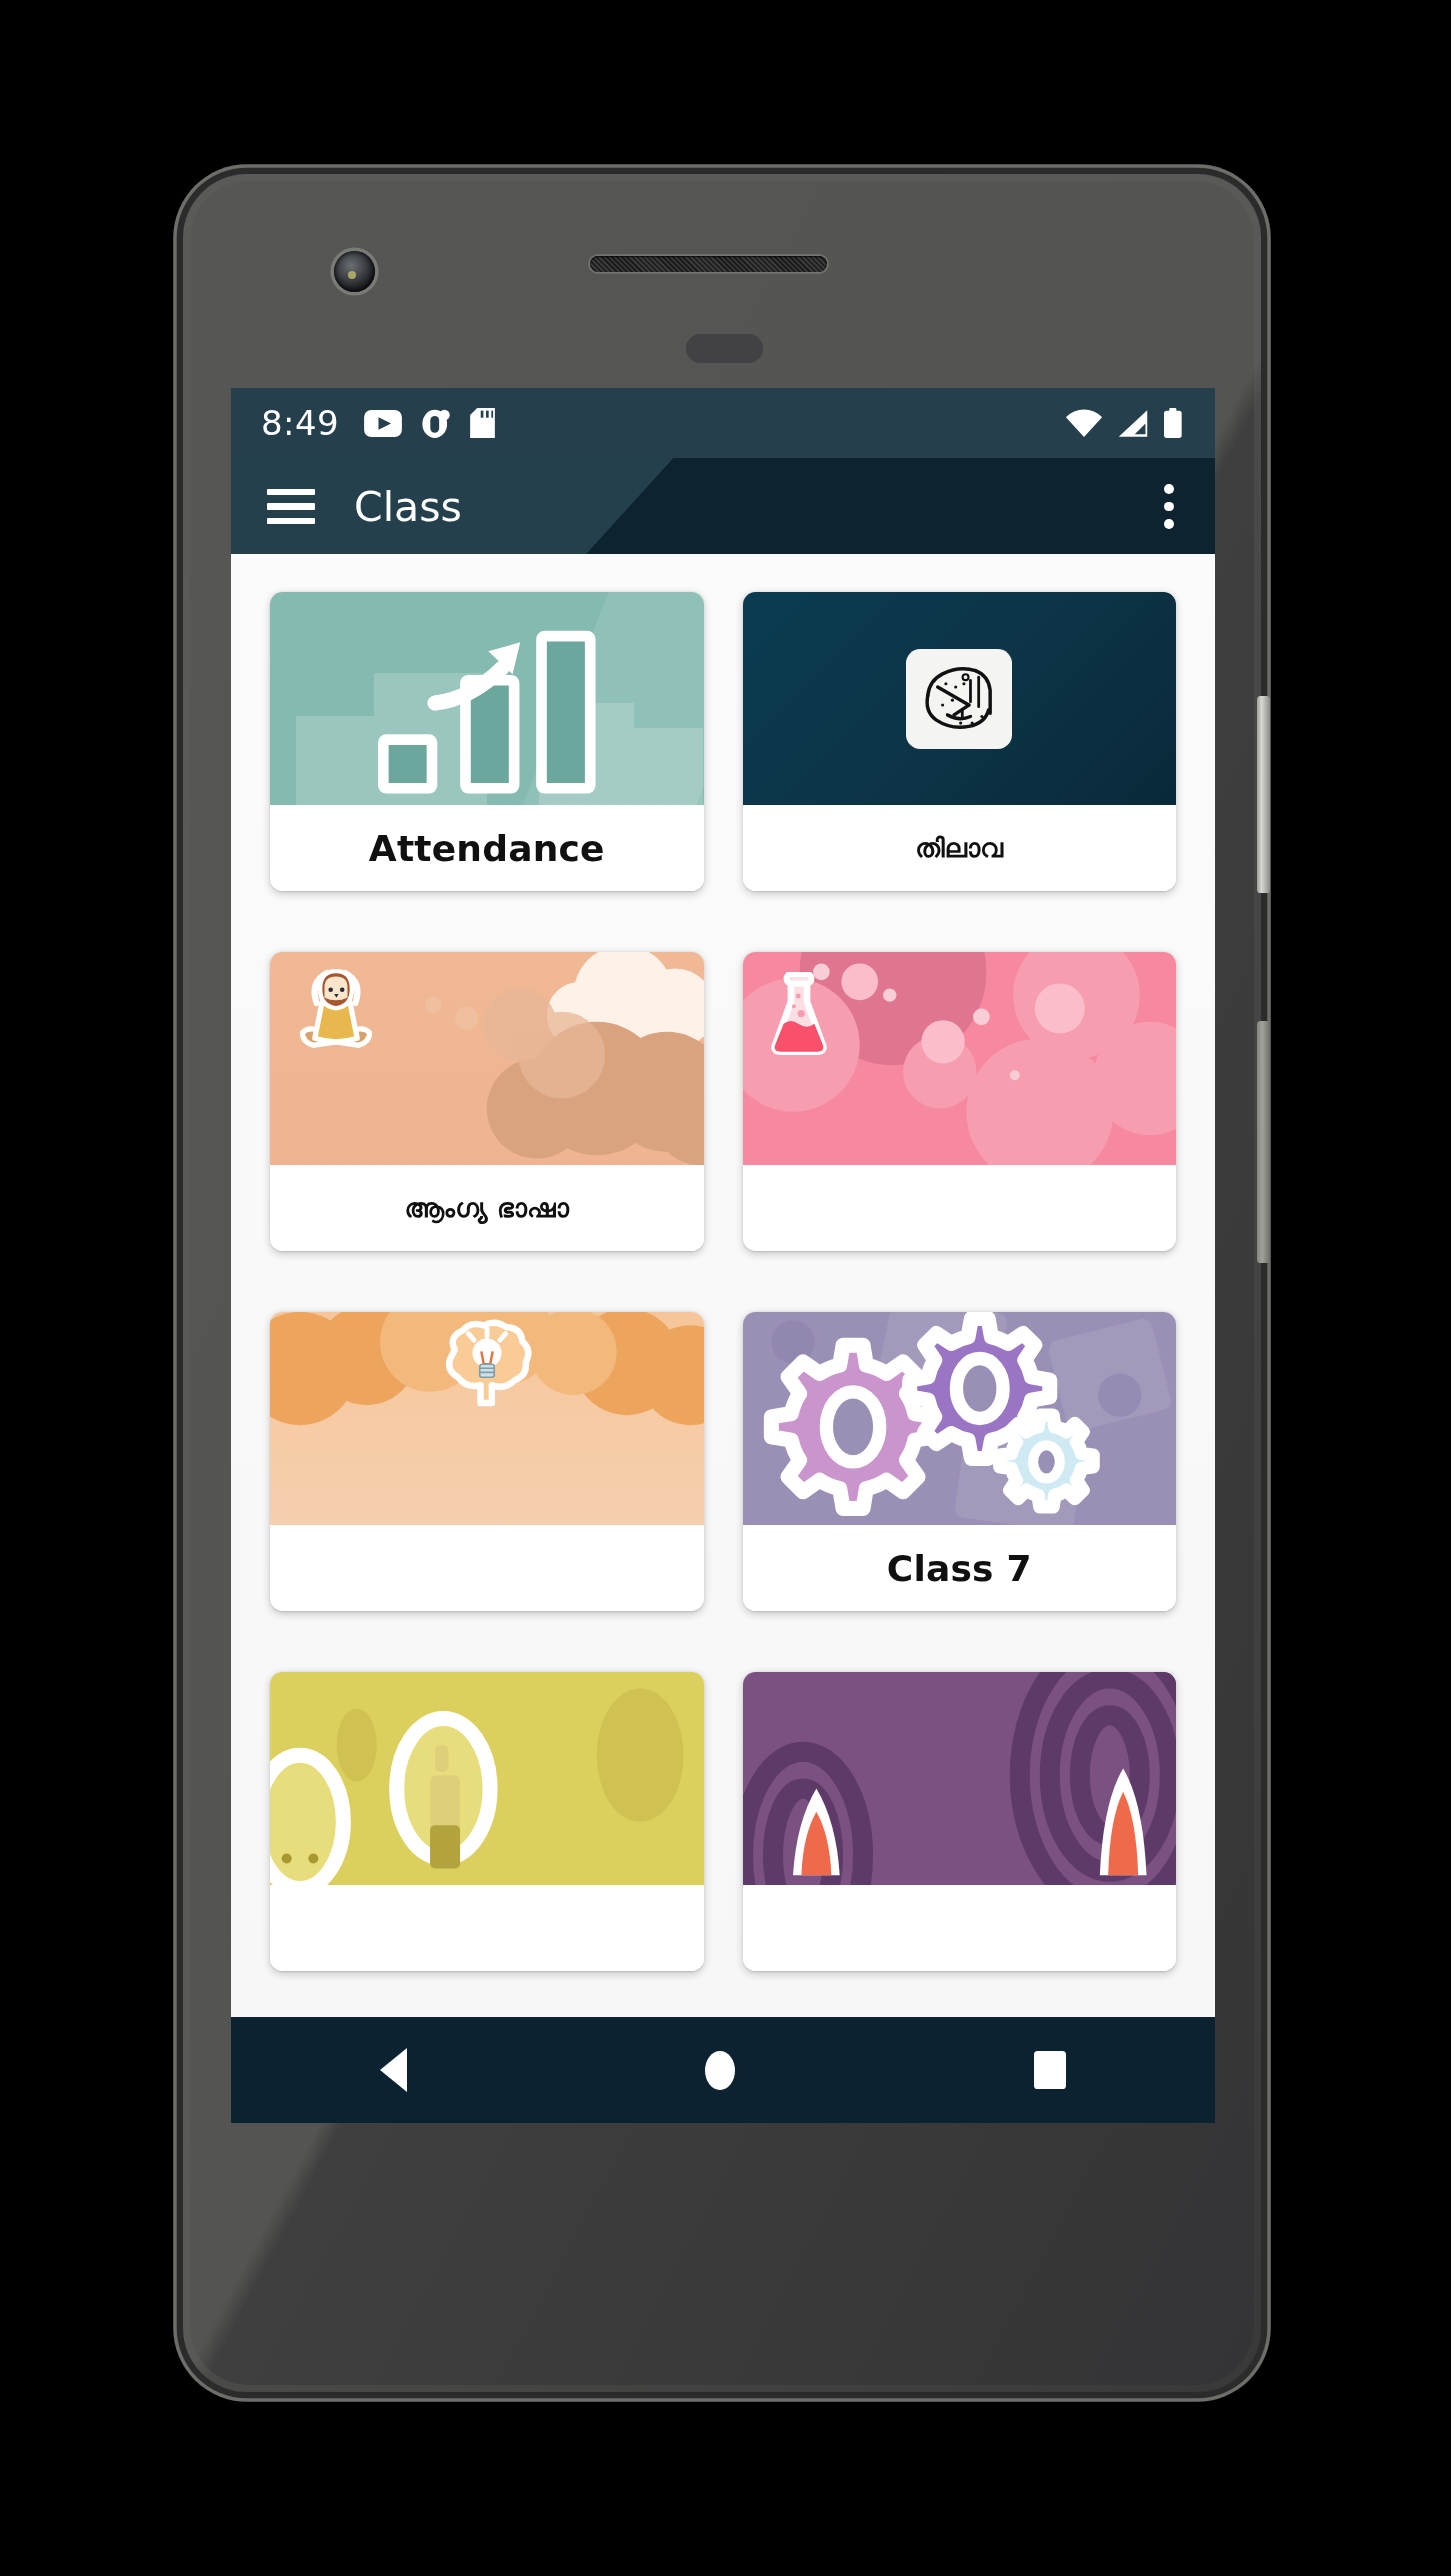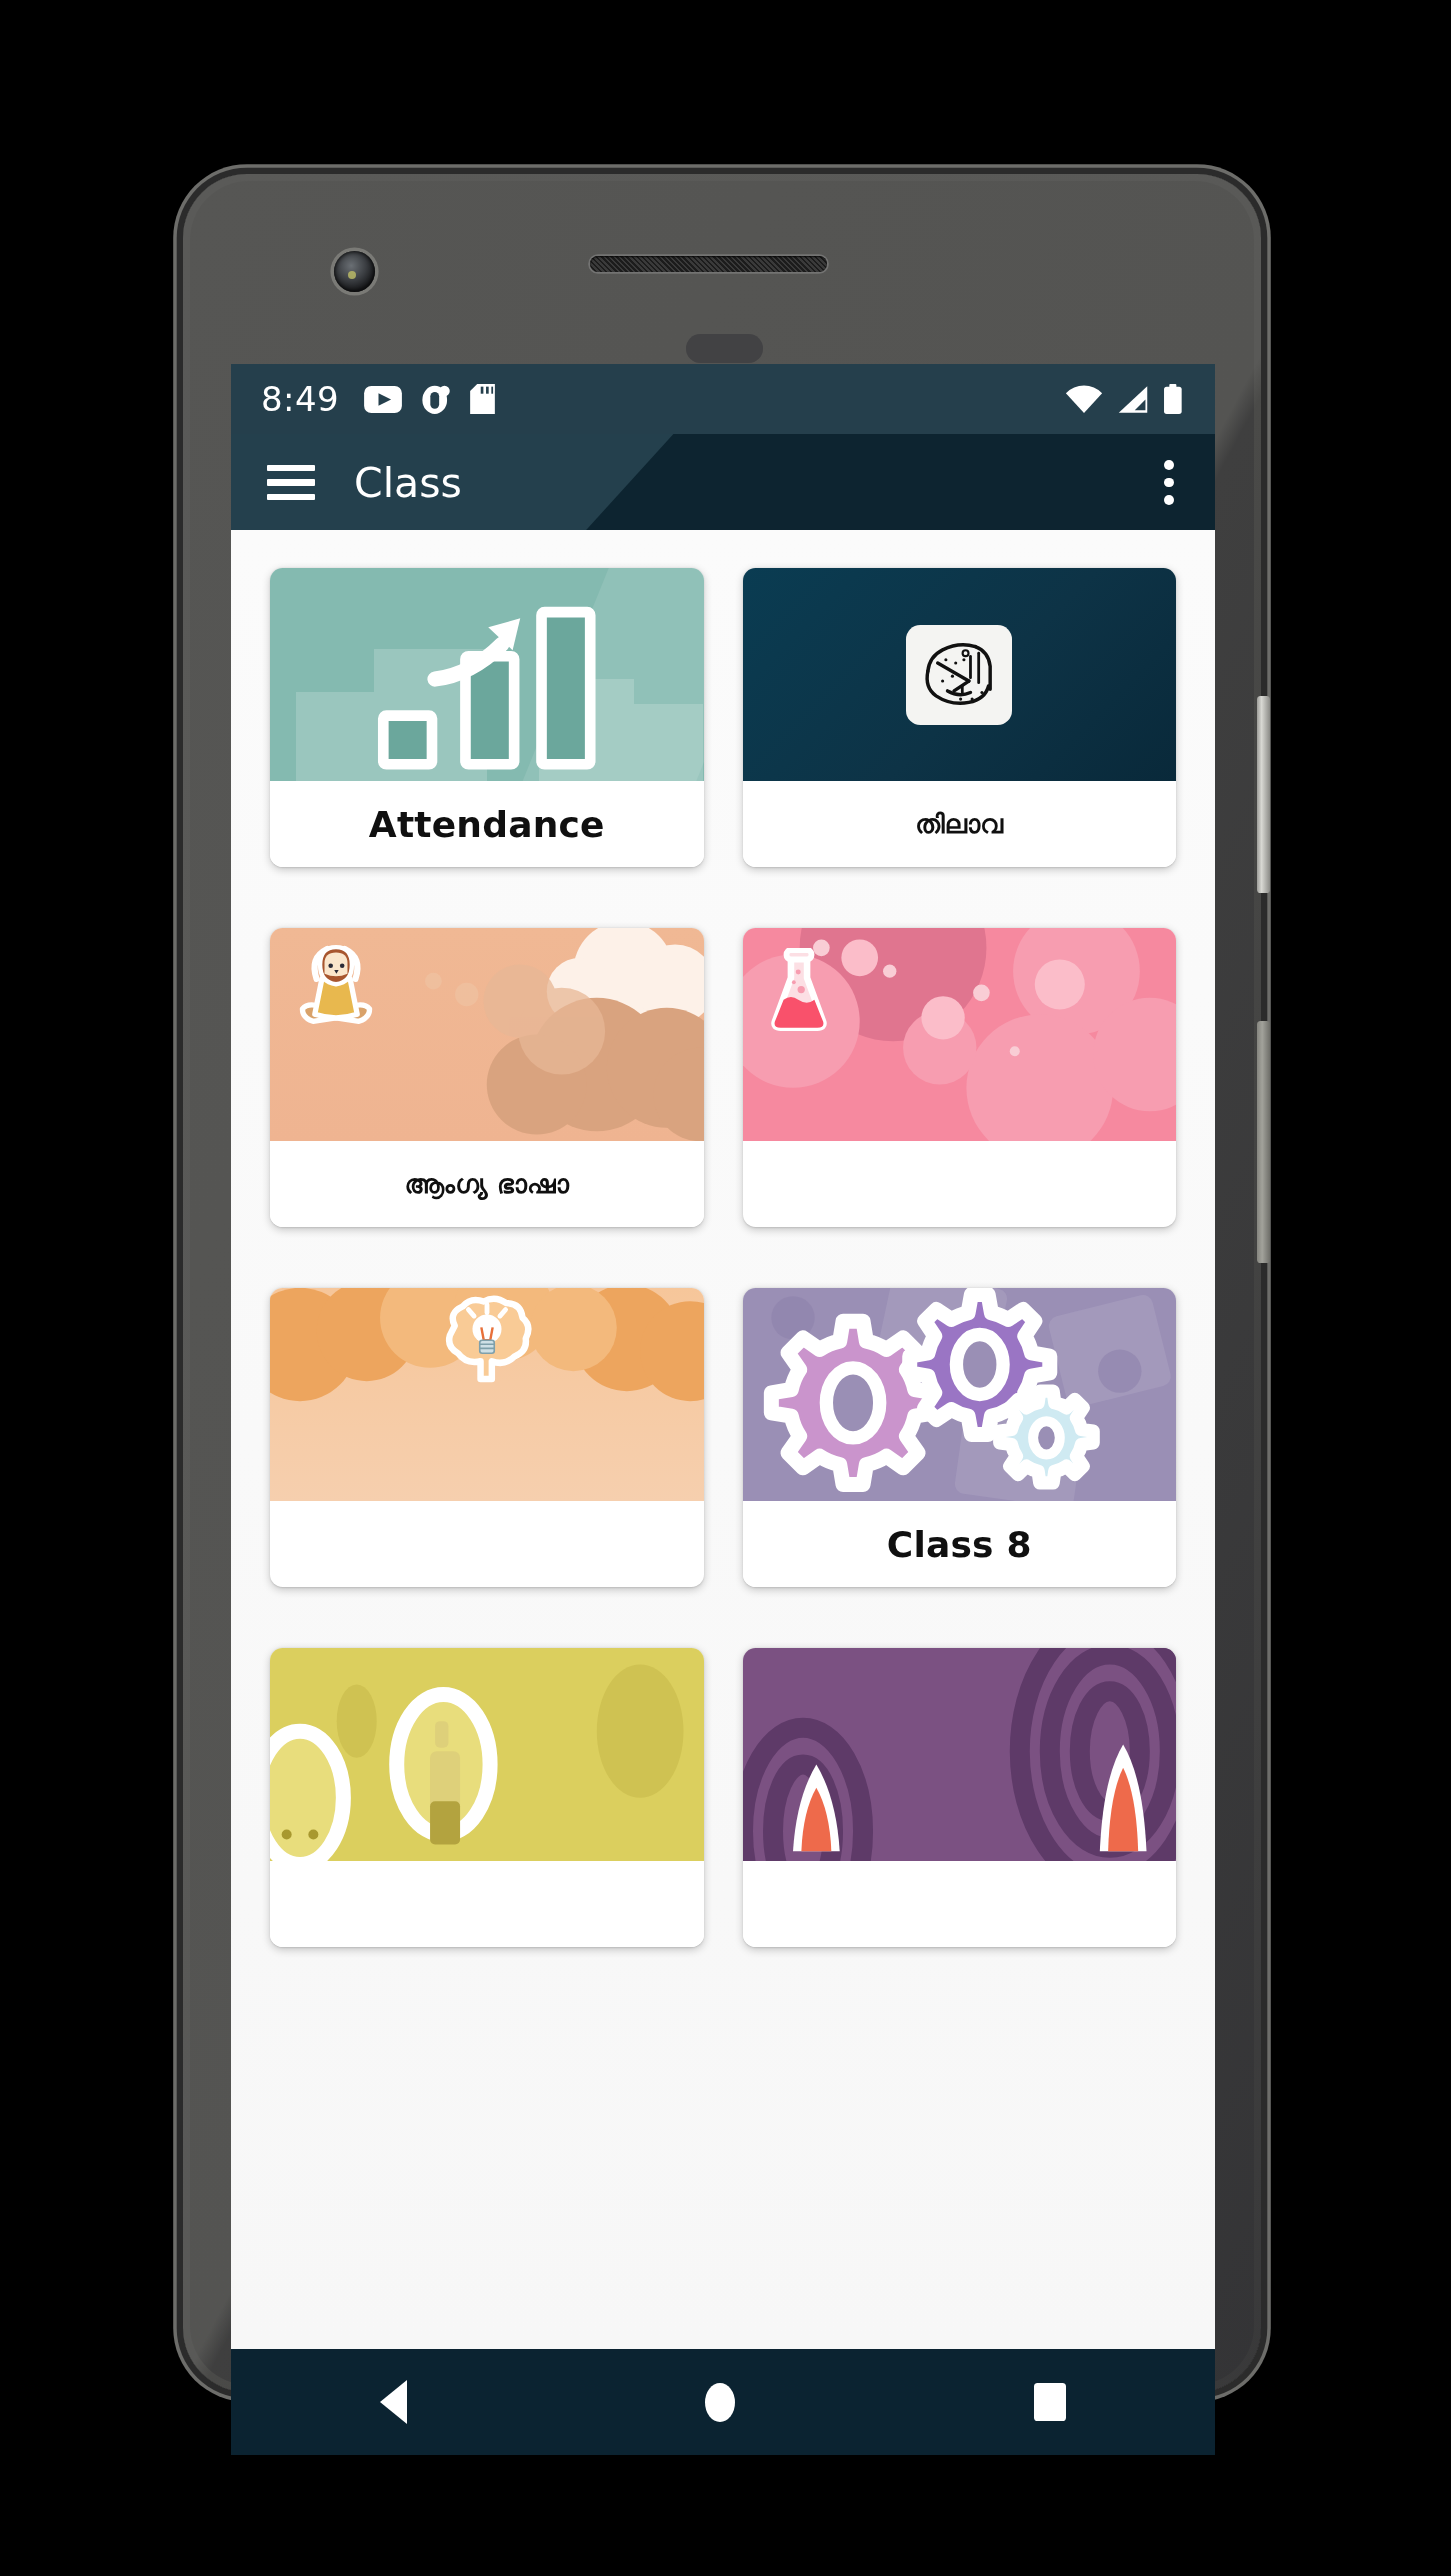--- a/index.html
+++ b/index.html
@@ -54,22 +54,22 @@
     border-radius:50%; background:#b9b866; opacity:.85;
   }
   .sensor-pill {
     position:absolute; left:686px; top:334px; width:77px; height:29px;
     border-radius:14.3px; background:#424244;
   }
 
   
   .screen {
     position:absolute;
-    left: 231px; top: 364px;
-    width: 984px; height: 2091px;
+    left: 231px; top: 388px;
+    width: 984px; height: 1735px;
     background:#fff; overflow:hidden;
   }
 
   
   .status-bar {
     height: 70px; background:#253f4c;
     display:flex; align-items:center;
     padding: 0 32px 0 30px; color:#fff;
   }
   .clock { font-size: 34px; letter-spacing:0.4px; font-weight:400; }
@@ -423,21 +423,21 @@
               <g transform="translate(142,40)">
                 <path d="M-5 -40 H5 L7 -29 A29 29 0 0 1 17 -25 L26 -31 L33 -24 L27 -15 A29 29 0 0 1 31 -5 L42 -3 V7 L31 9 A29 29 0 0 1 27 19 L33 28 L26 35 L17 29 A29 29 0 0 1 7 33 L5 44 H-5 L-7 33 A29 29 0 0 1 -17 29 L-26 35 L-33 28 L-27 19 A29 29 0 0 1 -31 9 L-42 7 V-3 L-31 -5 A29 29 0 0 1 -27 -15 L-33 -24 L-26 -31 L-17 -25 A29 29 0 0 1 -7 -29 Z" fill="#9a75c4" stroke="#fff" stroke-width="9" stroke-linejoin="round"></path>
                 <ellipse cx="0" cy="2" rx="14" ry="18" fill="#9a8fb5" stroke="#fff" stroke-width="8"></ellipse>
               </g>
               <g transform="translate(182,84)">
                 <path d="M-4 -26 H4 L5 -19 A19 19 0 0 1 12 -16 L17 -21 L22 -16 L18 -10 A19 19 0 0 1 21 -3 L28 -2 V5 L21 6 A19 19 0 0 1 18 13 L22 19 L17 24 L12 19 A19 19 0 0 1 5 22 L4 29 H-4 L-5 22 A19 19 0 0 1 -12 19 L-17 24 L-22 19 L-18 13 A19 19 0 0 1 -21 6 L-28 5 V-2 L-21 -3 A19 19 0 0 1 -18 -10 L-22 -16 L-17 -21 L-12 -16 A19 19 0 0 1 -5 -19 Z" fill="#cfeaf2" stroke="#fff" stroke-width="8" stroke-linejoin="round"></path>
                 <ellipse cx="0" cy="2" rx="8" ry="10" fill="#9a8fb5" stroke="#fff" stroke-width="6"></ellipse>
               </g>
             </svg>
           </div>
-          <div class="card-label">Class 8</div>
+          <div class="card-label">Class 7</div>
         </div>
 
         <div class="card">
           <div class="card-art art-yellow">
             <svg viewBox="0 0 260 120" width="100%" height="100%" style="position:absolute;inset:0;">
               <g fill="#cfc252">
                   <ellipse cx="52" cy="40" rx="12" ry="22"></ellipse>
                   <ellipse cx="222" cy="46" rx="26" ry="40"></ellipse>
                 </g>
               <g fill="#e8dd7c" stroke="#fff" stroke-width="9">

